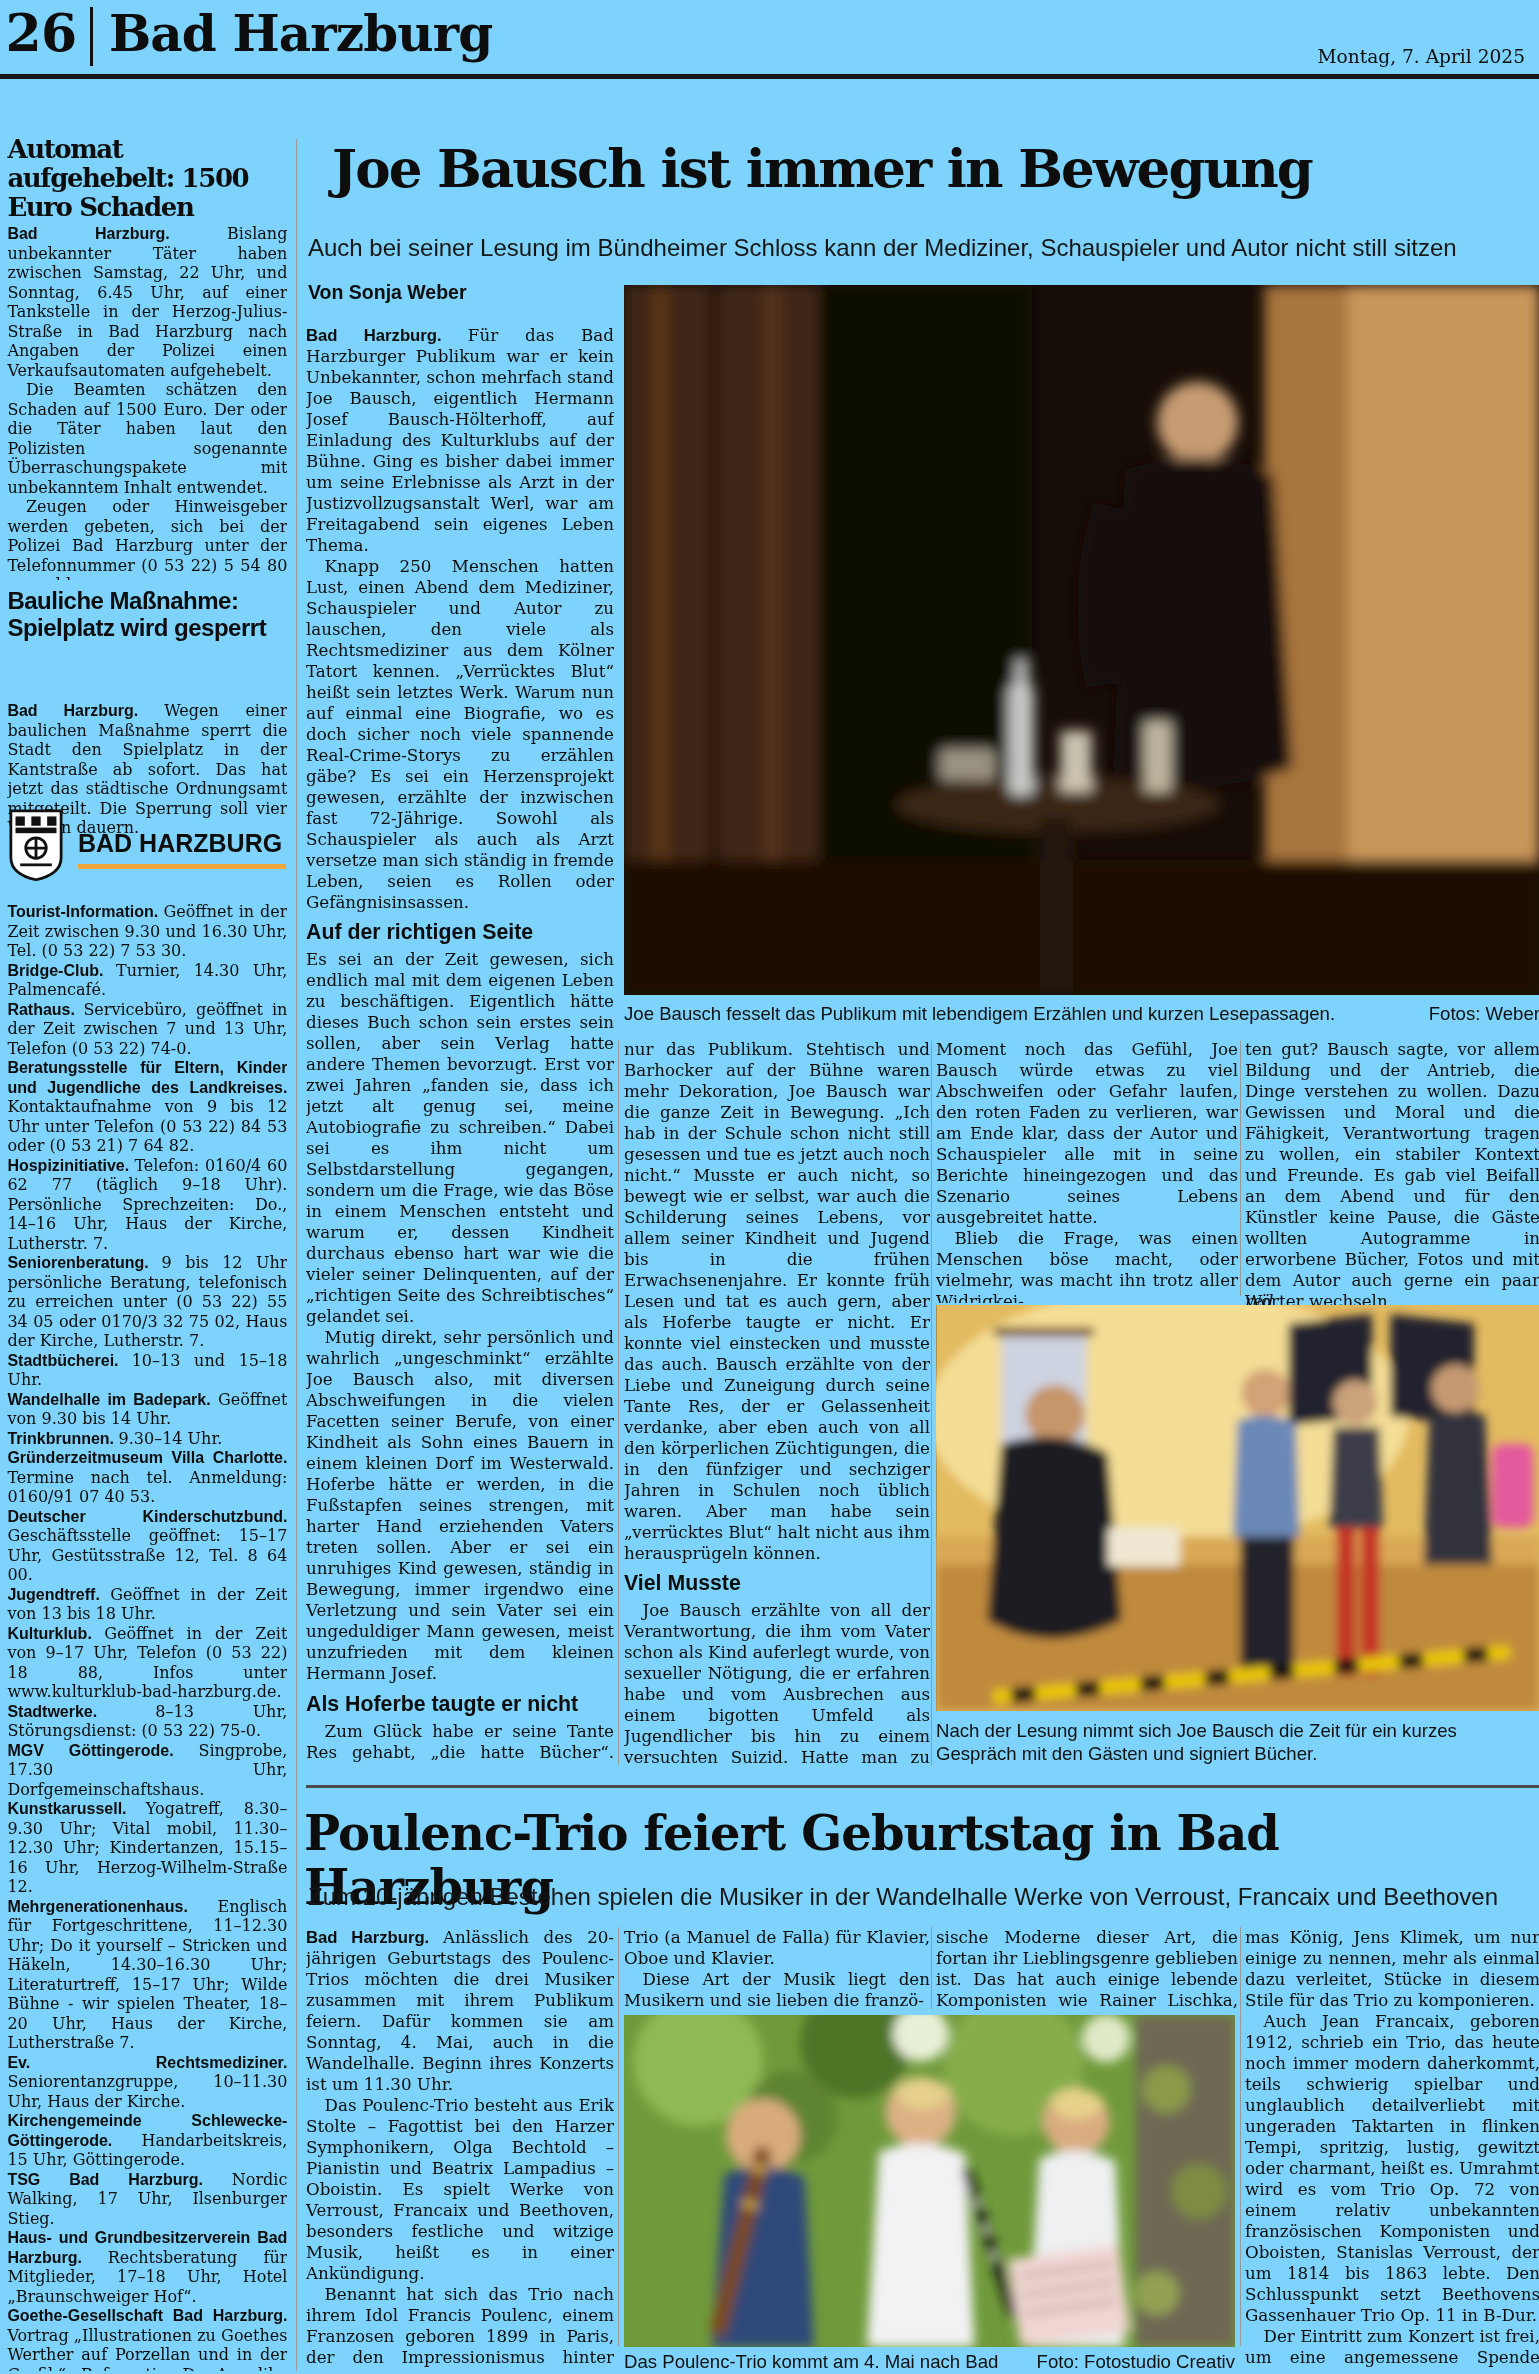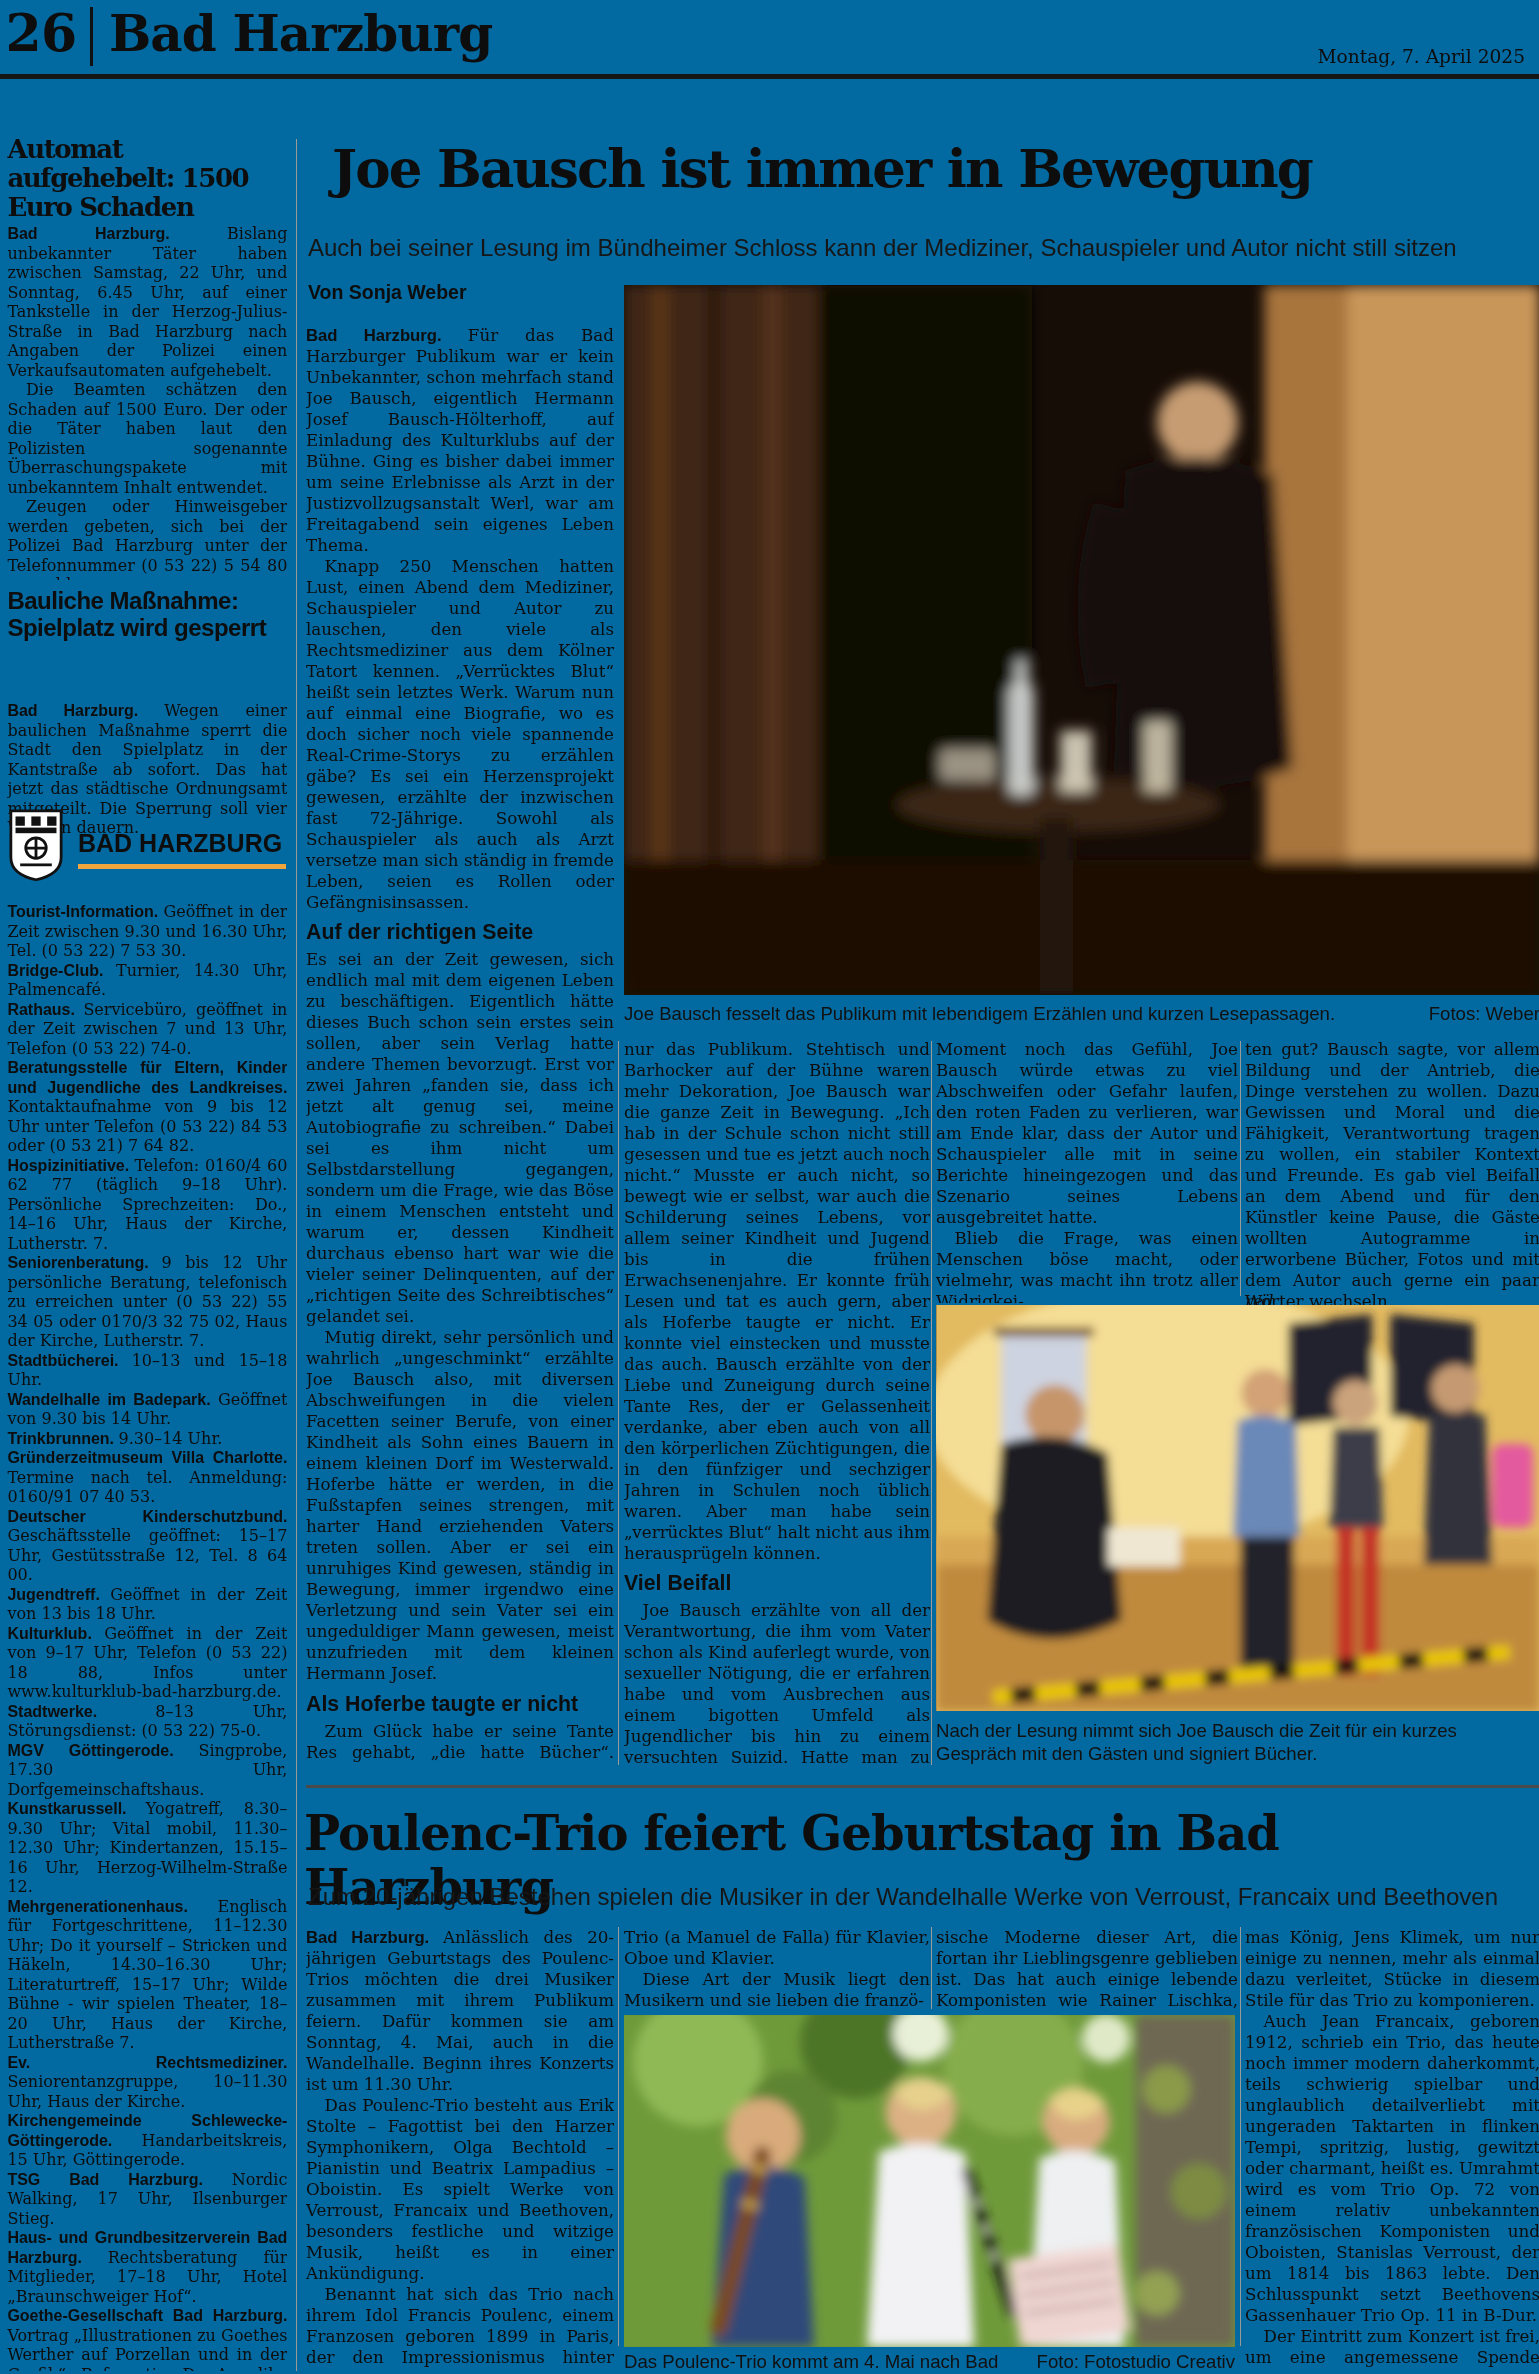--- a/index.html
+++ b/index.html
@@ -1,16 +1,16 @@
 <!DOCTYPE html>
 <html lang="de" style="font-size:15px"><head>
 <meta charset="utf-8">
 <style>
   html,body{margin:0;padding:0;background:#e8e8e4;}
-  .page{position:relative;width:1540px;height:2375px;background:#0369a1;color:#0d0d0d;
+  .page{position:relative;width:1540px;height:2375px;background:#7dd3fc;color:#0d0d0d;
         font-family:"DejaVu Serif",serif;overflow:hidden;}
   .abs{position:absolute;}
 
   
   .pageno{font:bold 52px/1 "DejaVu Serif",serif;letter-spacing:-0.9px;}
   .section-title{font:bold 50px/1 "DejaVu Serif",serif;letter-spacing:-0.9px;}
   .dateline{font:18.6px/1 "DejaVu Serif",serif;}
   .vbar{width:2.8px;background:#111;}
   .hrule{background:#161616;}
 
@@ -180,21 +180,21 @@
     <p class="ind">Knapp 250 Menschen hatten Lust, einen Abend dem Mediziner, Schauspieler und Autor zu lauschen, den viele als Rechtsmediziner aus dem Kölner Tatort kennen. „Verrücktes Blut“ heißt sein letztes Werk. Warum nun auf einmal eine Biografie, wo es doch sicher noch viele spannende Real-Crime-Storys zu erzählen gäbe? Es sei ein Herzensprojekt gewesen, erzählte der inzwischen fast 72-Jährige. Sowohl als Schauspieler als auch als Arzt versetze man sich ständig in fremde Leben, seien es Rollen oder Gefängnisinsassen.</p>
     <h3 class="subhead">Auf der richtigen Seite</h3>
     <p>Es sei an der Zeit gewesen, sich endlich mal mit dem eigenen Leben zu beschäftigen. Eigentlich hätte dieses Buch schon sein erstes sein sollen, aber sein Verlag hatte andere Themen bevorzugt. Erst vor zwei Jahren „fanden sie, dass ich jetzt alt genug sei, meine Autobiografie zu schreiben.“ Dabei sei es ihm nicht um Selbstdarstellung gegangen, sondern um die Frage, wie das Böse in einem Menschen entsteht und warum er, dessen Kindheit durchaus ebenso hart war wie die vieler seiner Delinquenten, auf der „richtigen Seite des Schreibtisches“ gelandet sei.</p>
     <p class="ind">Mutig direkt, sehr persönlich und wahrlich „ungeschminkt“ erzählte Joe Bausch also, mit diversen Abschweifungen in die vielen Facetten seiner Berufe, von einer Kindheit als Sohn eines Bauern in einem kleinen Dorf im Westerwald. Hoferbe hätte er werden, in die Fußstapfen seines strengen, mit harter Hand erziehenden Vaters treten sollen. Aber er sei ein unruhiges Kind gewesen, ständig in Bewegung, immer irgendwo eine Verletzung und sein Vater sei ein ungeduldiger Mann gewesen, meist unzufrieden mit dem kleinen Hermann Josef.</p>
     <h3 class="subhead">Als Hoferbe taugte er nicht</h3>
     <p class="ind">Zum Glück habe er seine Tante Res gehabt, „die hatte Bücher“. Wer Bausch schon einmal bei einer Lesung erlebt hat, weiß, gelesen wird da eher wenig, gerade nur so viel wie nötig und still dasitzen tat</p>
   </div>
 
   <div class="abs body-m clip" style="left:624px;top:1039px;width:306px;height:727px;">
     <p>nur das Publikum. Stehtisch und Barhocker auf der Bühne waren mehr Dekoration, Joe Bausch war die ganze Zeit in Bewegung. „Ich hab in der Schule schon nicht still gesessen und tue es jetzt auch noch nicht.“ Musste er auch nicht, so bewegt wie er selbst, war auch die Schilderung seines Lebens, vor allem seiner Kindheit und Jugend bis in die frühen Erwachsenenjahre. Er konnte früh Lesen und tat es auch gern, aber als Hoferbe taugte er nicht. Er konnte viel einstecken und musste das auch. Bausch erzählte von der Liebe und Zuneigung durch seine Tante Res, der er Gelassenheit verdanke, aber eben auch von all den körperlichen Züchtigungen, die in den fünfziger und sechziger Jahren in Schulen noch üblich waren. Aber man habe sein „verrücktes Blut“ halt nicht aus ihm herausprügeln können.</p>
-    <h3 class="subhead">Viel Beifall</h3>
+    <h3 class="subhead">Viel Musste</h3>
     <p class="ind">Joe Bausch erzählte von all der Verantwortung, die ihm vom Vater schon als Kind auferlegt wurde, von sexueller Nötigung, die er erfahren habe und vom Ausbrechen aus einem bigotten Umfeld als Jugendlicher bis hin zu einem versuchten Suizid. Hatte man zu Beginn des Abends beim Zuhören einen kurzen</p>
   </div>
 
   <div class="abs body-m clip" style="left:936px;top:1039px;width:302px;height:264px;">
     <p>Moment noch das Gefühl, Joe Bausch würde etwas zu viel Abschweifen oder Gefahr laufen, den roten Faden zu verlieren, war am Ende klar, dass der Autor und Schauspieler alle mit in seine Berichte hineingezogen und das Szenario seines Lebens ausgebreitet hatte.</p>
     <p class="ind">Blieb die Frage, was einen Menschen böse macht, oder vielmehr, was macht ihn trotz aller Widrigkei-</p>
   </div>
 
   <div class="abs body-m clip" style="left:1245px;top:1039px;width:295px;height:269px;">
     <p>ten gut? Bausch sagte, vor allem Bildung und der Antrieb, die Dinge verstehen zu wollen. Dazu Gewissen und Moral und die Fähigkeit, Verantwortung tragen zu wollen, ein stabiler Kontext und Freunde. Es gab viel Beifall an dem Abend und für den Künstler keine Pause, die Gäste wollten Autogramme in erworbene Bücher, Fotos und mit dem Autor auch gerne ein paar Wörter wechseln.</p>

